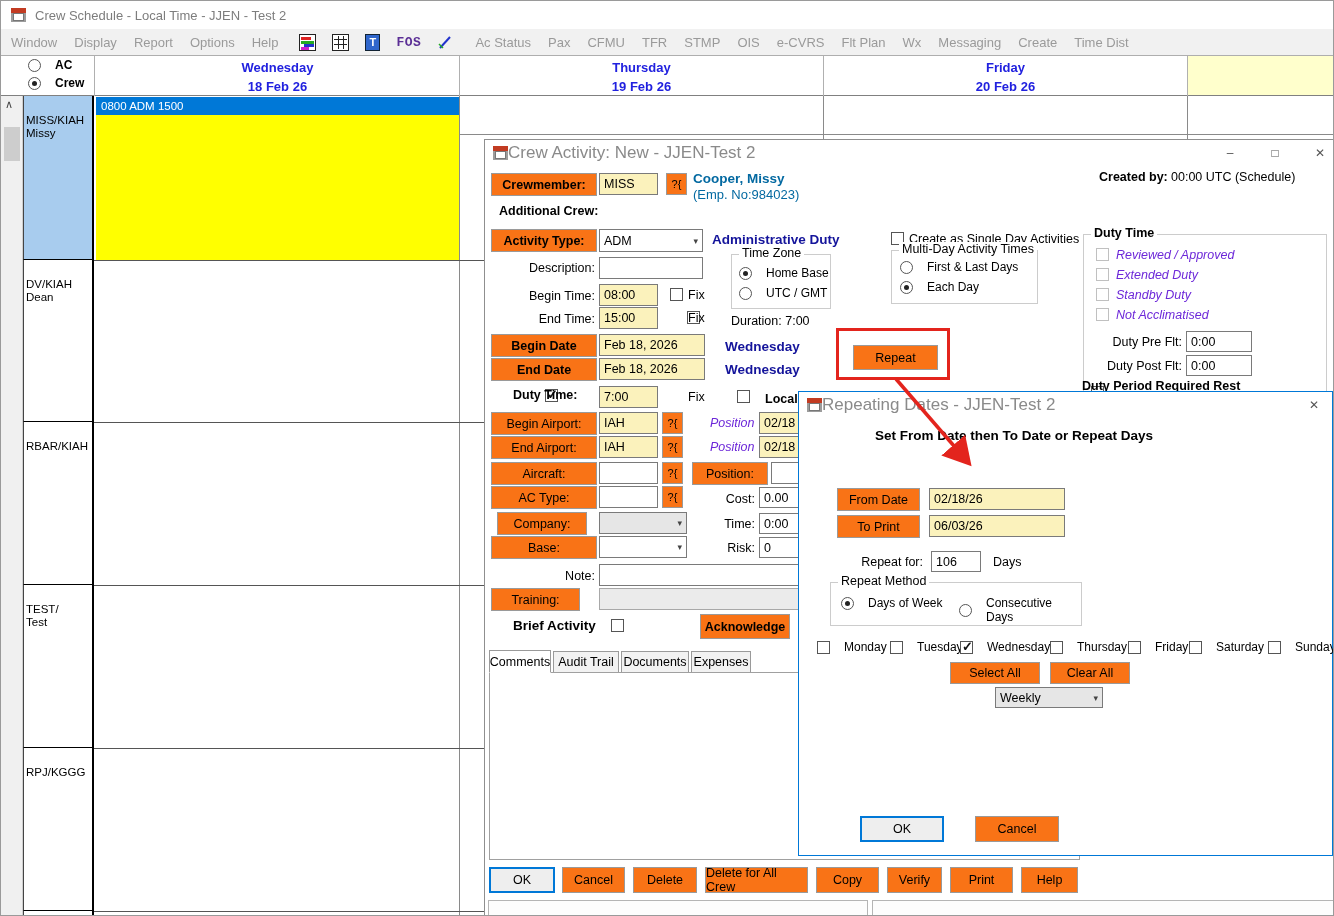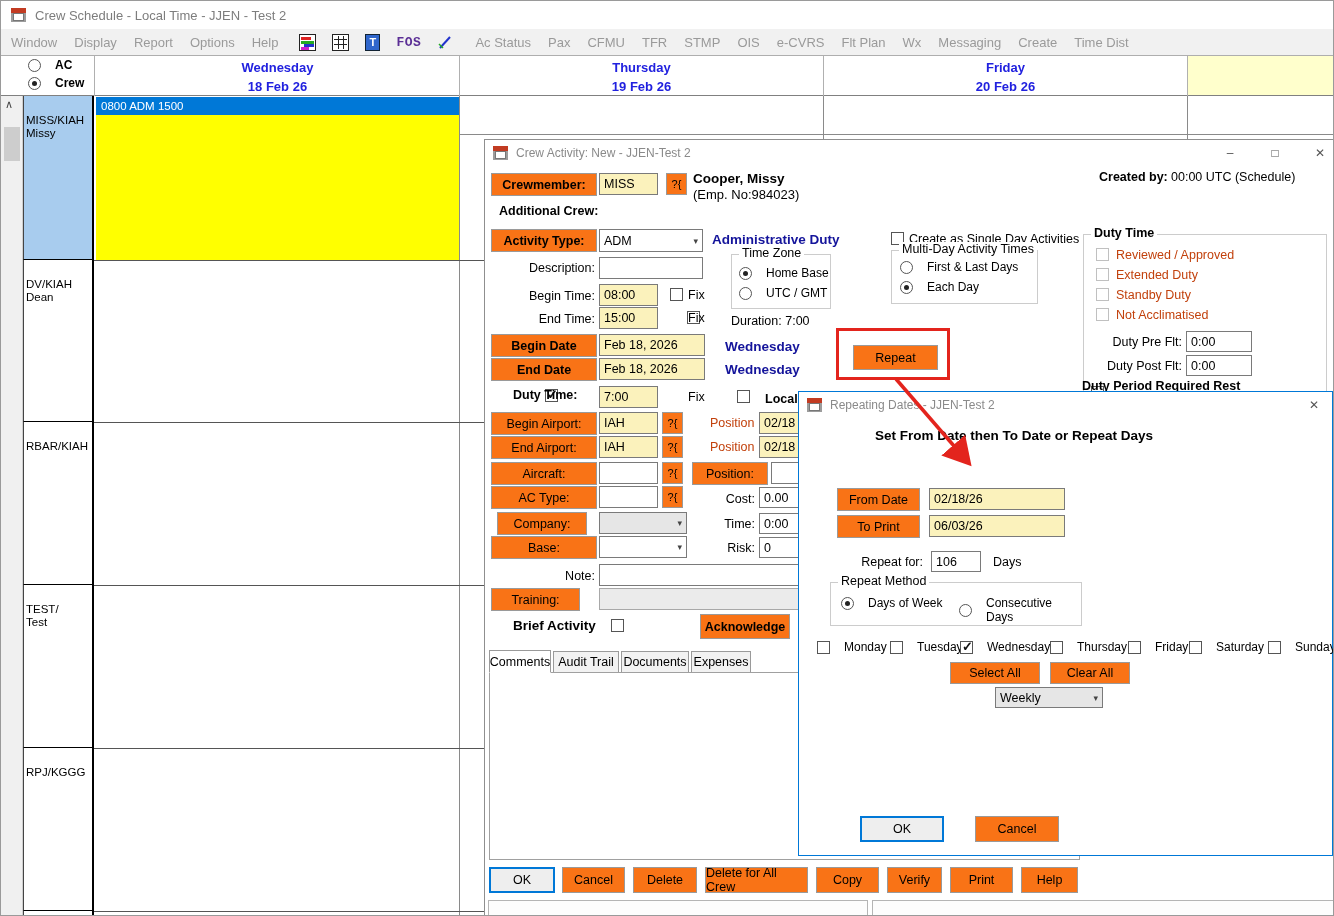--- a/index.html
+++ b/index.html
@@ -37,39 +37,39 @@
   .daycol { text-align:center; color:#2121df; font-weight:bold; font-size:13px; line-height:19px; }
   .vline { background:#b0b0b0; width:1px; }
   
   .lstrip { left:0; top:95px; width:22px; height:821px; background:#f0f0f0; border-right:1px solid #cfcfcf; }
   .lthumb { left:3px; top:31px; width:16px; height:34px; background:#cdcdcd; }
   .crewcell { left:22px; width:71px; background:#fff; border-left:1px solid #444; border-right:2px solid #000; border-bottom:1px solid #000; font-size:11.5px; line-height:13px; padding:18px 2px; }
   .gline { background:#8a8a8a; }
   
   .dlg { background:#fff; }
   .d-title { position:absolute; left:0; top:0; right:0; height:26px; display:flex; align-items:center; }
-  .d-title .t { margin-left:8px; color:#8a8a8a; font-size:12px; }
+  .d-title .t { color:#8a8a8a; font-size:17px; }
   .winctl { width:30px; height:24px; text-align:center; line-height:24px; color:#555; font-size:12px; }
   .btn { background:#f97316; border:1px solid #9a9a9a; display:flex; align-items:center; justify-content:center; font-size:12.5px; cursor:default; }
   .btn.def { border:2px solid #0078d7; background:#eee; }
   .fld { background:#fff; border:1px solid #7a7a7a; font-size:12.5px; padding:0 4px; display:flex; align-items:center; overflow:hidden; white-space:nowrap; }
   .yfld { background:#fbf2bc; }
   .gfld { background:#ebebeb; border-color:#a8a8a8; }
   .combo { background:#fff; border:1px solid #7a7a7a; font-size:12.5px; padding:0 4px; display:flex; align-items:center; justify-content:space-between; }
   .combo.gray { background:#e6e6e6; }
   .chev { font-size:9px; color:#444; }
   .cb { width:13px; height:13px; border:1px solid #555; background:#fff; display:inline-block; position:relative; flex:none; }
   .cb.chk::after { content:"\2713"; position:absolute; left:1px; top:-3px; font-size:13px; font-weight:bold; color:#111; }
   .cb.dis { border-color:#c0c0c0; }
   .lab { font-size:12.5px; }
   .rlab { text-align:right; font-size:12.5px; }
   .b { font-weight:bold; }
   .navy { color:#14149b; font-weight:bold; }
-  .bluelink { color:#000000; }
-  .dim { color:#c2410c; }
+  .bluelink { color:#0369a1; }
+  .dim { color:#6d28d9;font-style:italic; }
   .grp { position:absolute; border:1px solid #cccccc; }
   .grp .legend { position:absolute; top:-9px; left:7px; background:#fff; padding:0 3px; font-size:12.5px; white-space:nowrap; }
   .tab { position:absolute; border:1px solid #9a9a9a; background:#f2f2f2; font-size:12.5px; display:flex; align-items:center; justify-content:center; }
   .tab.active { background:#fff; border-bottom:1px solid #fff; height:23px; z-index:2; }
   .annot { border:3px solid #e3241d; background:transparent; z-index:45; }
 </style>
 </head>
 <body>
 
 <div id="root">

